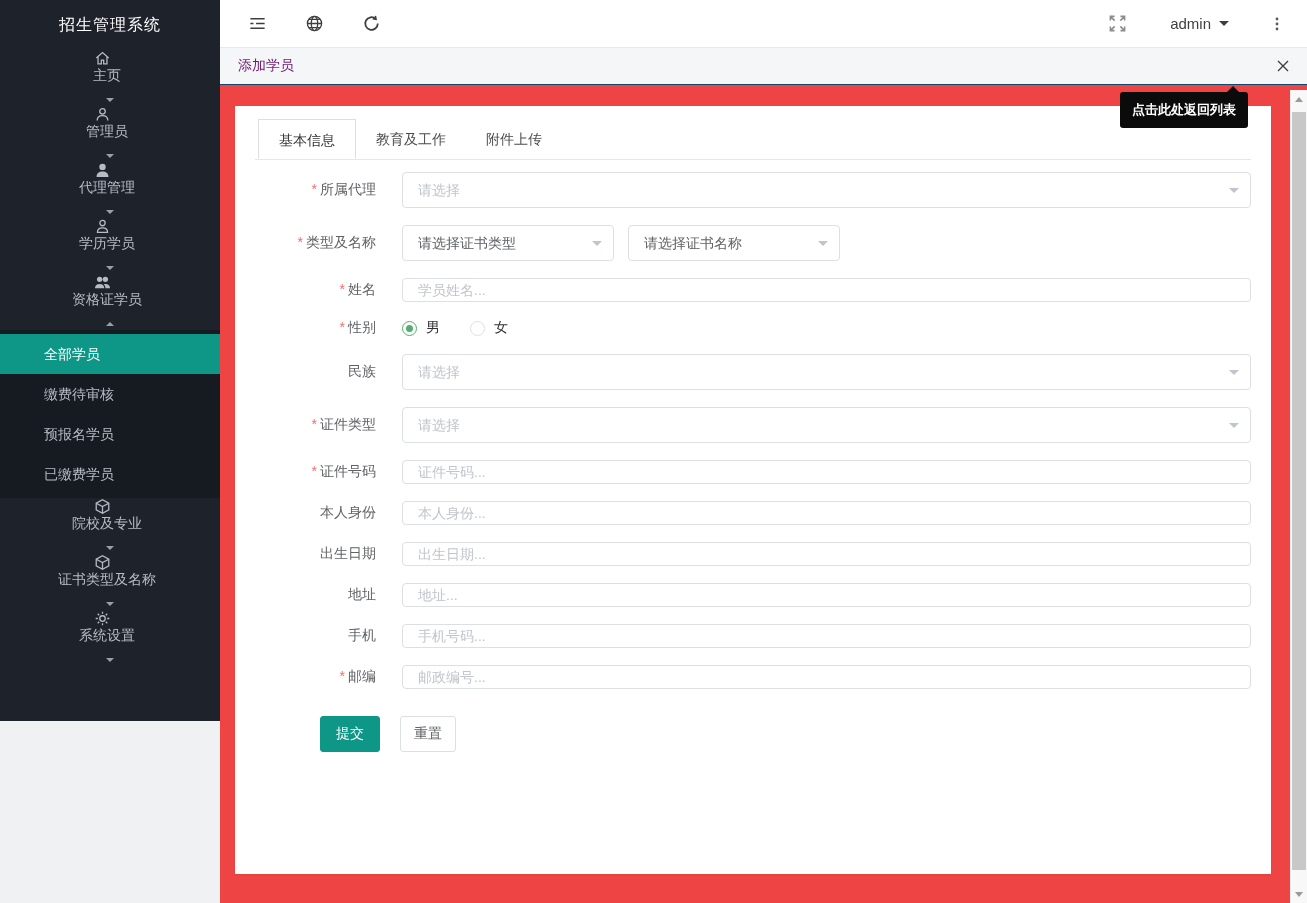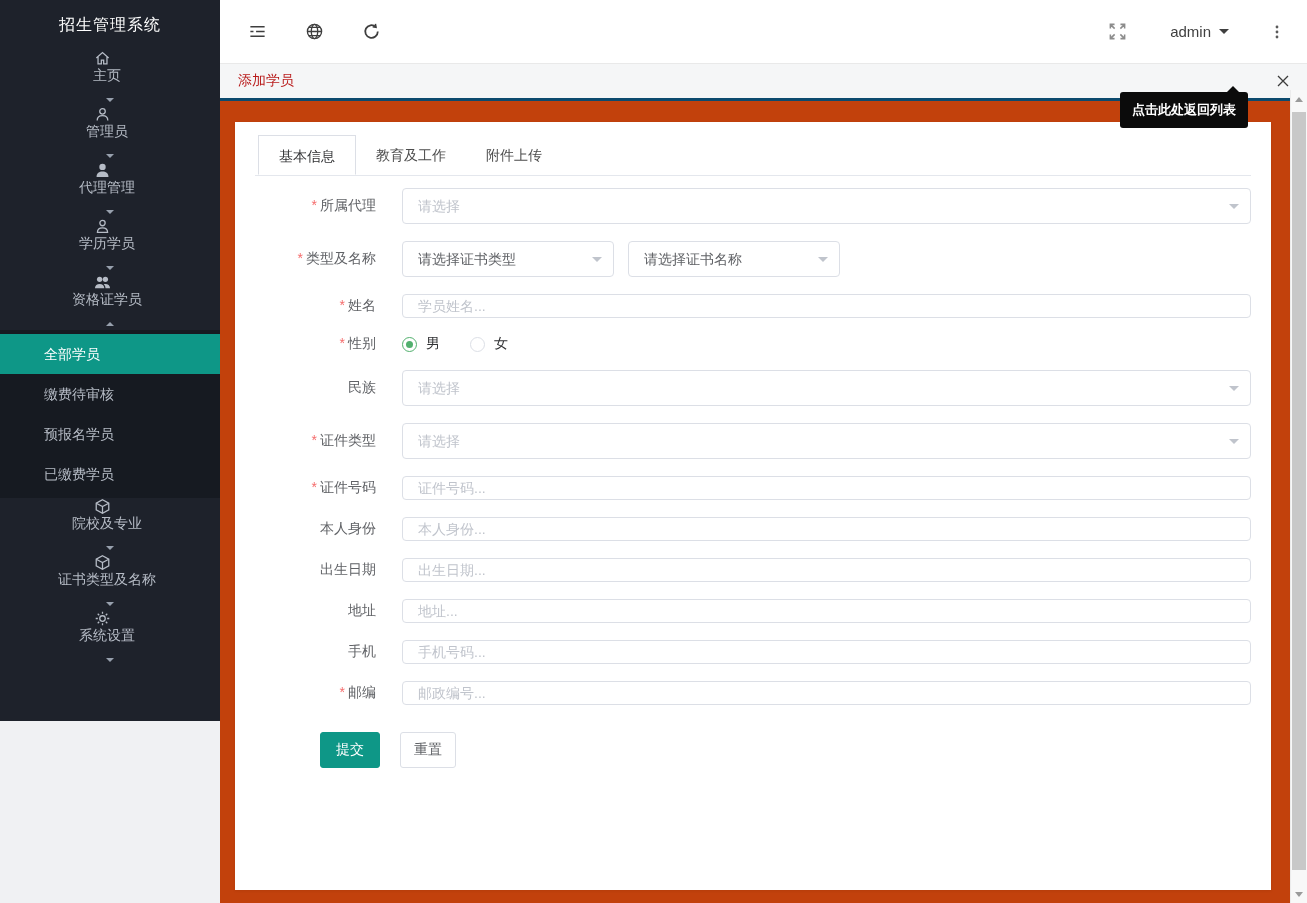--- a/index.html
+++ b/index.html
@@ -22,34 +22,34 @@
   .menu-item .mi-label{flex:1;white-space:nowrap;}
   .caret-down,.caret-up{width:0;height:0;border:4.5px solid transparent;margin-left:6px;}
   .caret-down{border-top-color:#97a0ad;margin-top:4px;}
   .caret-up{border-bottom-color:#97a0ad;margin-bottom:4px;}
   .submenu{background:var(--submenu-bg);padding:4px 0;}
   .submenu-item{height:40px;line-height:40px;padding-left:44px;font-size:14px;color:#b6bcc6;cursor:pointer;}
   .submenu-item.active{background:var(--primary);color:#fff;}
 
   
   .main{flex:1;display:flex;flex-direction:column;min-width:0;}
-  .topbar{height:64px;background:#fff;display:flex;align-items:center;padding:0 22px 0 28px;border-bottom:1px solid #e9e9e9;}
+  .topbar{height:48px;background:#fff;display:flex;align-items:center;padding:0 22px 0 28px;border-bottom:1px solid #e9e9e9;}
   .tb-icon{width:20px;height:20px;margin-right:37px;color:#3e3e3e;display:inline-flex;cursor:pointer;}
   .tb-icon svg{width:19px;height:19px;}
   .tb-right{margin-left:auto;display:flex;align-items:center;}
   .fullscreen{color:#8c8c8c;margin-right:42px;}
   .user-drop{display:flex;align-items:center;font-size:15px;color:#3f3f3f;cursor:pointer;}
   .user-caret{width:0;height:0;border:5px solid transparent;border-top-color:#3f3f3f;margin:5px 0 0 8px;}
   .kebab{margin-left:40px;cursor:pointer;display:inline-flex;}
 
-  .pagebar{height:37px;background:#f5f6f7;border-bottom:3px solid #0c4a6e;display:flex;align-items:center;
-           padding:0 16px 0 18px;font-size:14px;color:#b91c1c;}
+  .pagebar{height:37px;background:#f5f6f7;border-bottom:1px solid #0c4a6e;display:flex;align-items:center;
+           padding:0 16px 0 18px;font-size:14px;color:#701a75;}
   .close-btn{margin-left:auto;color:#3c3c3c;cursor:pointer;display:inline-flex;width:16px;height:16px;}
 
-  .content{flex:1;position:relative;background:#c2410c;padding:21px 36px 4px 15px;}
+  .content{flex:1;position:relative;background:#ef4444;padding:21px 36px 4px 15px;}
   .card{background:#fff;width:1036px;height:768px;box-shadow:0 1px 3px rgba(0,0,0,.07);padding:13px 20px 0 20px;}
 
   
   .tabs{display:flex;border-bottom:1px solid #e4e7ed;padding-left:3px;height:41px;}
   .tab{height:40px;line-height:40px;padding:0 20px;font-size:14px;color:#4c4c4c;cursor:pointer;}
   .tab.active{color:#303133;background:#fff;border:1px solid var(--border);border-bottom:1px solid #fff;margin-bottom:-1px;}
 
   
   .form{margin-top:12px;}
   .frow{display:flex;align-items:center;margin-bottom:17px;}

